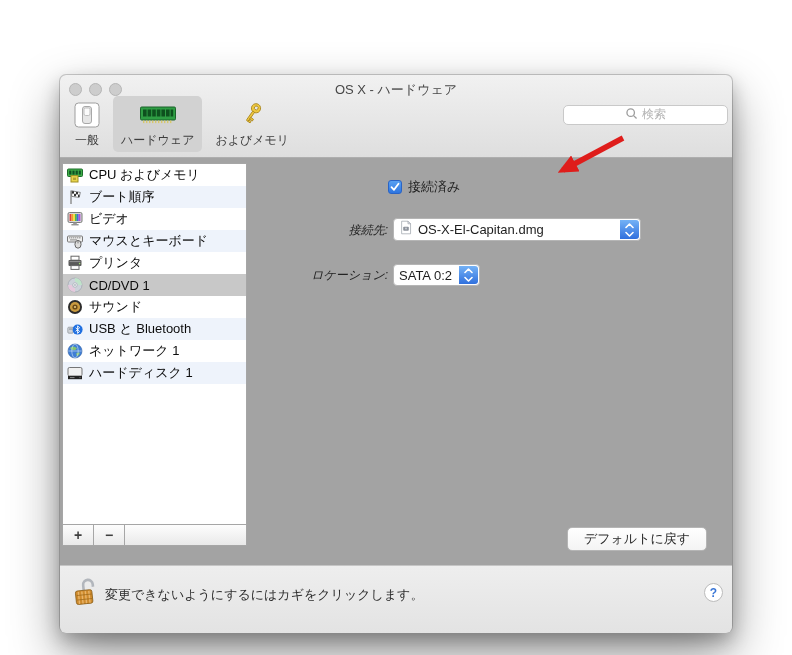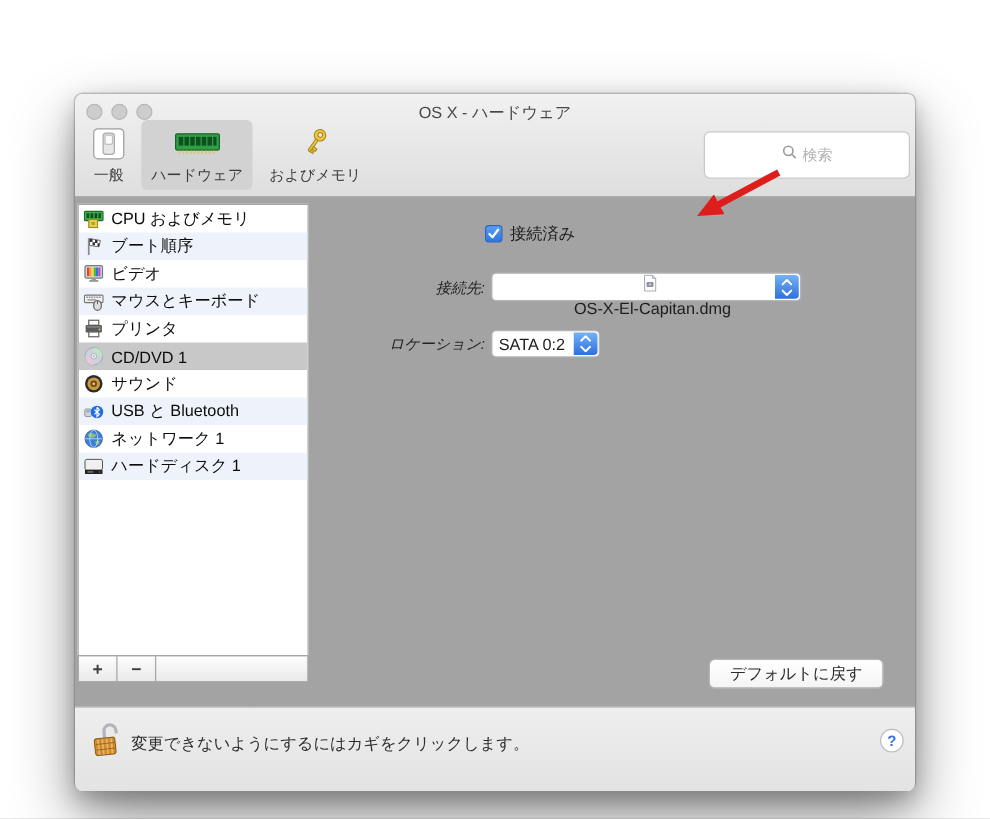--- a/index.html
+++ b/index.html
@@ -22,23 +22,23 @@
   }
   .traffic{position:absolute;left:9px;top:8px;display:flex;gap:7px;}
   .traffic span{width:13px;height:13px;border-radius:50%;background:#cdcdcd;border:1px solid #b6b6b6;box-sizing:border-box;}
   .win-title{position:absolute;left:0;right:0;top:6px;text-align:center;font-size:13px;color:#474747;}
   .tabs{position:absolute;left:6px;top:21px;display:flex;align-items:flex-end;gap:5px;}
   .tab{display:flex;flex-direction:column;align-items:center;padding:4px 8px 3px;border-radius:5px;cursor:default;}
   .tab.selected{background:#d2d2d2;}
   .tab .iconwrap{height:30px;display:flex;align-items:center;justify-content:center;}
   .tab-label{font-size:12px;color:#3c3c3c;margin-top:2px;white-space:nowrap;}
   .search-field{
-    position:absolute;right:4px;top:30px;width:165px;height:38px;
+    position:absolute;right:4px;top:30px;width:165px;height:20px;
     background:#ffffff;border:1px solid #c9c9c9;border-radius:5px;
-    display:flex;align-items:center;justify-content:center;gap:4px;box-sizing:border-box;
+    display:flex;align-items:flex-start;justify-content:center;gap:4px;box-sizing:border-box;
   }
   .search-ph{font-size:12px;color:#b3b3b3;}
   
   .sidebar{
     position:absolute;left:2px;top:88px;width:185px;height:362px;
     background:#ffffff;border:1px solid #a6a6a6;box-sizing:border-box;overflow:hidden;
   }
   .srow{height:22px;display:flex;align-items:center;padding-left:4px;box-sizing:border-box;}
   .srow:nth-child(even){background:#eef3fb;}
   .srow.selected{background:#c8c8c8;}
@@ -58,21 +58,21 @@
     display:flex;align-items:center;justify-content:center;
   }
   .field-label{position:absolute;font-size:12px;color:#232323;text-align:right;width:148px;left:180px;font-style:italic;}
   .lbl-connect{top:147px;}
   .lbl-location{top:192px;}
   .cb-label,.value-text{font-size:13px;color:#1d1d1d;}
   .dropdown{
     position:absolute;background:#ffffff;border:1px solid #b5b5b5;border-radius:4px;box-sizing:border-box;
     display:flex;align-items:center;
   }
-  .dd-connect{left:333px;top:143px;width:248px;height:23px;padding-left:5px;flex-direction:column;}
+  .dd-connect{left:333px;top:143px;width:248px;height:23px;padding-left:5px;}
   .dd-location{left:333px;top:189px;width:87px;height:22px;padding-left:5px;}
   .dd-connect .value-text{margin-left:5px;}
   .stepper{
     position:absolute;right:1px;top:1px;bottom:1px;width:19px;border-radius:0 3px 3px 0;
     background:linear-gradient(#74b2f6,#3070dd);display:flex;flex-direction:column;align-items:center;justify-content:center;gap:2px;
   }
   .restore-btn{
     position:absolute;left:507px;top:452px;width:140px;height:24px;
     background:linear-gradient(#ffffff,#f4f4f4);border:1px solid #b5b5b5;border-radius:5px;box-sizing:border-box;
     display:flex;align-items:center;justify-content:center;font-size:13px;color:#2a2a2a;

